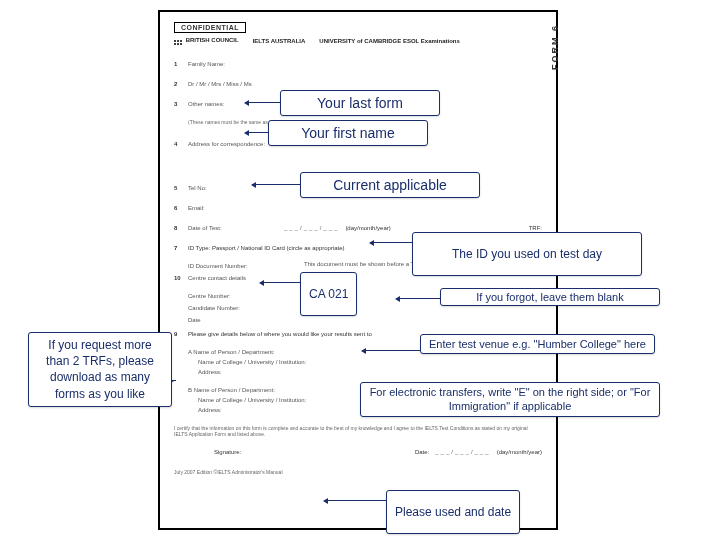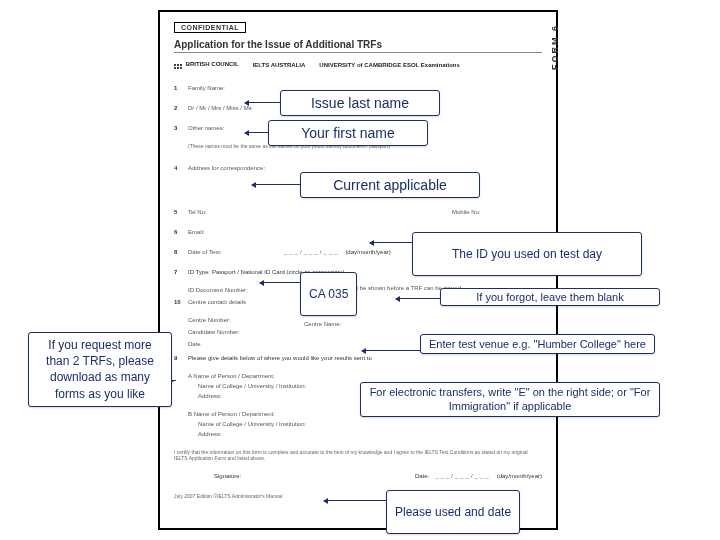--- a/index.html
+++ b/index.html
@@ -134,21 +134,20 @@
     border-left: none;
     border-right: 5px solid #1a2e6b;
   }
 </style>
 </head>
 <body>
 
 <div class="form-page">
   <span class="confidential">CONFIDENTIAL</span>
   <div class="form-number">FORM   6</div>
-  <div class="app-title">Application for the Issue of Additional TRFs</div>
 
   <div class="logos">
     <div class="logo">
       <span class="logo-dots">
           <span>
             <i class="dot"></i>
             <i class="dot"></i>
             <i class="dot"></i>
           </span>
           <span>
@@ -241,25 +240,25 @@
   <div class="field-row" style="margin-top:10px">
     <span style="margin-left:40px">Signature:</span>
     <span style="flex:1"></span>
     <span>Date:</span>
     <span class="slash-date">___/___/___</span>
     <span>(day/month/year)</span>
   </div>
   <div class="note-text" style="margin-top:12px;margin-left:0">July 2007 Edition    ©IELTS Administrator's Manual</div>
 </div>
 
-<div class="callout" style="left:280px; top:90px; width:160px">Issue last name</div>
+<div class="callout" style="left:280px; top:90px; width:160px">Your last form</div>
 <div class="callout" style="left:268px; top:120px; width:160px">Your first name</div>
 <div class="callout" style="left:300px; top:172px; width:180px">Current applicable</div>
 <div class="callout small" style="left:412px; top:232px; width:230px">The ID you used on test day</div>
-<div class="callout small" style="left:300px; top:272px;">CA 035</div>
+<div class="callout small" style="left:300px; top:272px;">CA 021</div>
 <div class="callout smaller" style="left:440px; top:288px; width:220px">If you forgot, leave them blank</div>
 
 <div class="callout left-box" style="left:28px; top:332px; width:144px">If you request more than 2 TRFs, please download as many forms as you like</div>
 
 <div class="callout smaller" style="left:420px; top:334px; width:235px; line-height:1.3">Enter test venue e.g. "Humber College" here</div>
 <div class="callout smaller" style="left:360px; top:382px; width:300px; line-height:1.3">For electronic transfers, write "E" on the right side; or "For Immigration" if applicable</div>
 <div class="callout small" style="left:386px; top:490px;">Please used and date</div>
 
 <div class="arrow rev" style="left:245px; top:102px; width:35px"></div>
 <div class="arrow rev" style="left:245px; top:132px; width:35px"></div>

